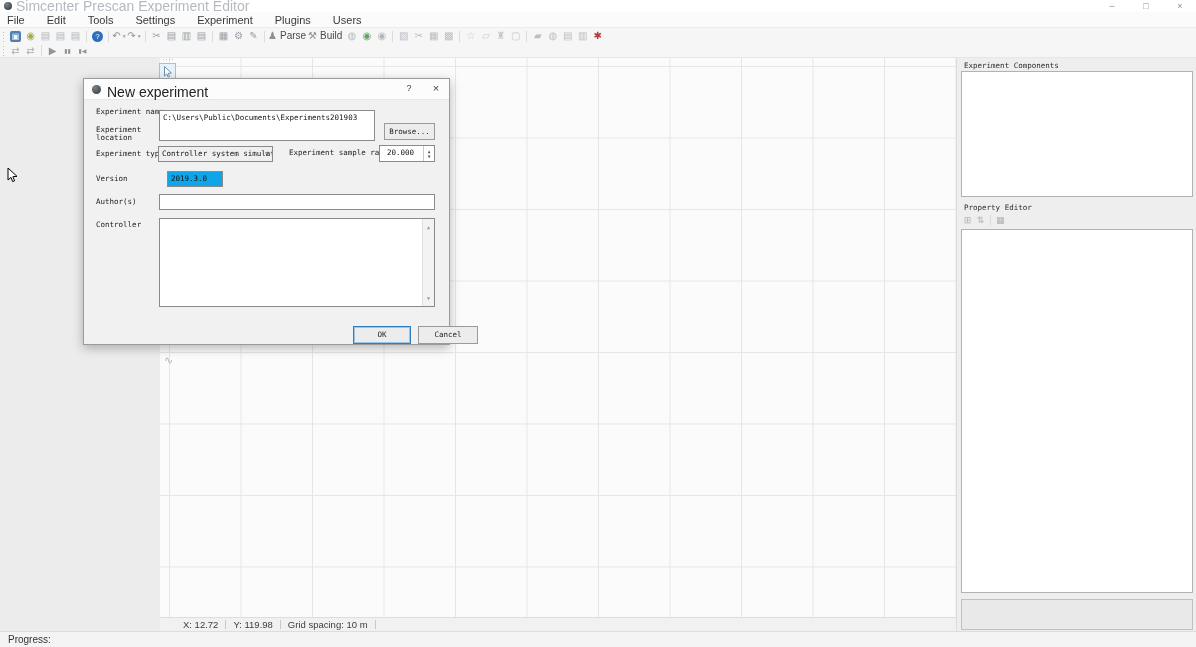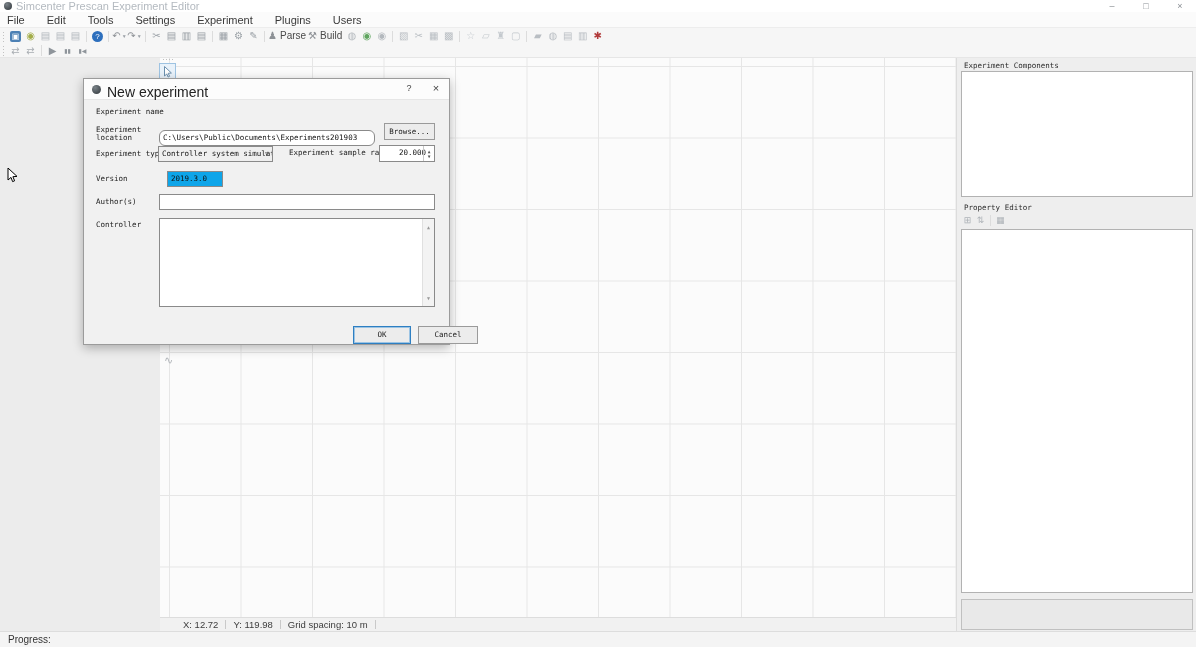--- a/index.html
+++ b/index.html
@@ -3,21 +3,21 @@
 <meta charset="utf-8">
 <style>
   * { margin:0; padding:0; box-sizing:border-box; }
   html,body { width:1196px; height:647px; overflow:hidden; }
   body { font-family:"Liberation Sans", sans-serif; background:#f0f0f0; position:relative; }
 
   
   #titlebar { position:absolute; left:0; top:0; width:1196px; height:12px; background:#ffffff; }
   #app-icon { position:absolute; left:4px; top:2px; width:8px; height:8px; border-radius:50%;
               background:radial-gradient(circle at 35% 30%, #7a8288, #2e3438); }
-  #title-text { position:absolute; left:16px; top:0px; font-size:11px; line-height:12px; color:#b4bac0; }
+  #title-text { position:absolute; left:16px; top:0px; font-size:14px; line-height:12px; color:#b4bac0; }
   #win-controls { position:absolute; right:4px; top:0; height:12px; display:flex; gap:22px; align-items:center; padding-right:6px;}
   .win-btn { font-size:9px; color:#8a8f94; width:12px; text-align:center; cursor:default; line-height:10px;}
 
   #menubar { position:absolute; left:0; top:12px; width:1196px; height:16px; background:#fbfbfb;
              display:flex; align-items:center; border-bottom:1px solid #ededed;}
   .menu-item { font-size:11px; color:#3a3a3a; padding:0 11px; line-height:16px; }
   .menu-item:first-child { padding-left:7px; }
 
   
   #toolbar1 { position:absolute; left:0; top:28px; width:1196px; height:16px; background:#f6f6f6;
@@ -100,27 +100,27 @@
                   font-family:"Liberation Sans", sans-serif;}
 
   .dlabel { position:absolute; left:12px; font-size:7.5px; color:#1a1a1a; line-height:8px; }
   .dinput { position:absolute; background:#ffffff; border:1px solid #8a8a8a; font-size:7.5px;
             font-family:"DejaVu Sans Mono", monospace; color:#111; padding:0 3px; line-height:14px;
             overflow:hidden; white-space:nowrap; }
 
   #name-input { left:74px; top:25px; width:277px; height:16px; border:1px solid #3d8edb; }
   #name-input .sel { background:#3d92d0; color:#0d1b26; padding:0 1px; }
   #location-label-wrap { top:47px; height:14px; overflow:hidden; }
-  #location-input { left:75px; top:51px; width:216px; height:16px;border-radius:6px; }
+  #location-input { left:75px; top:31px; width:216px; height:31px; }
   #browse-btn { position:absolute; left:300px; top:44px; width:51px; height:17px; background:#ececec;
                 border:1px solid #9a9a9a; font-size:7.5px; text-align:center; line-height:15px; color:#1a1a1a;}
   #type-combo { left:74px; top:67px; width:115px; height:16px; background:#efefef; padding-right:14px;}
   #type-combo .arrow { position:absolute; right:3px; top:0px; font-size:7px; color:#555; }
   #rate-label { left:205px; top:70px; width:91px; overflow:hidden; white-space:nowrap; }
-  #rate-spin { left:295px; top:66px; width:56px; height:17px; text-align:right; padding-right:8px; }
+  #rate-spin { left:295px; top:66px; width:56px; height:17px; text-align:right; padding-right:20px; }
   #rate-spin .spinner { position:absolute; right:0px; top:0px; width:11px; height:100%;
                         border-left:1px solid #c9c9c9; display:flex; flex-direction:column;
                         align-items:center; justify-content:center; }
   #rate-spin .spinner span { font-size:4.5px; line-height:5px; color:#555; }
   #version-box { left:83px; top:92px; width:56px; height:16px; background:#0ea5e9; }
   #authors-input { left:75px; top:115px; width:276px; height:16px; }
   #description-box { left:75px; top:139px; width:276px; height:89px; }
   #desc-scrollbar { position:absolute; right:0; top:0; width:12px; height:100%; background:#f3f3f3;
                     border-left:1px solid #e0e0e0; }
   #desc-scrollbar .sb { position:absolute; left:0; width:100%; text-align:center; font-size:5px; color:#999; }

